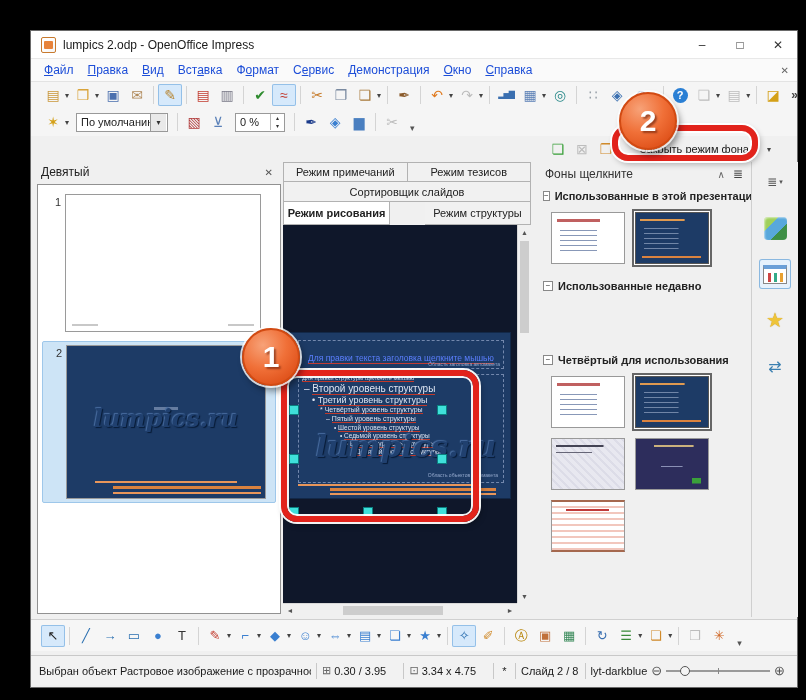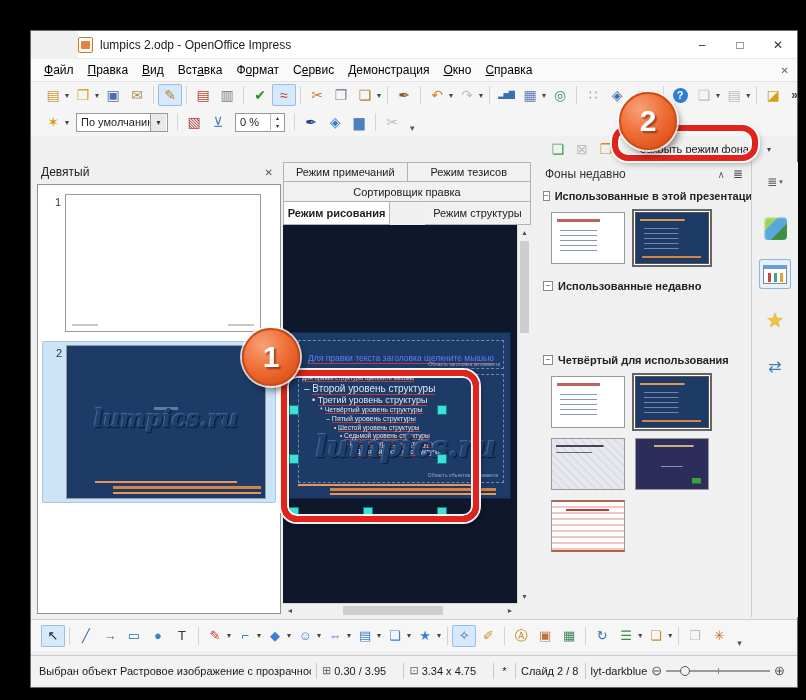--- a/index.html
+++ b/index.html
@@ -2,30 +2,30 @@
 <html><head>
 <meta charset="utf-8">
 <style>
   * { margin:0; padding:0; box-sizing:border-box; }
   html,body { width:806px; height:700px; }
   body { background:#000; position:relative; font-family:"Liberation Sans",sans-serif; overflow:hidden; color:#222; }
 
   .window { position:absolute; left:30px; top:30px; width:768px; height:658px; background:#f0f0f0; border:1px solid #6a6a6a; }
 
   
-  .titlebar { position:absolute; top:0; left:0; right:0; height:28px; background:#fff; display:flex; align-items:center; border-bottom:1px solid #e8e8e8;margin-left:47px; }
+  .titlebar { position:absolute; top:0; left:0; right:0; height:28px; background:#fff; display:flex; align-items:center; padding-left:10px; border-bottom:1px solid #e8e8e8; }
   .app-icon { width:15px; height:16px; background:linear-gradient(135deg,#fff 0 30%,#f4f4f4); border:1px solid #c87a2e; border-radius:2px; position:relative; }
   .app-icon::after { content:""; position:absolute; left:2px; top:3px; width:9px; height:8px; background:#e8833a; border-radius:1px; }
   .title-text { font-size:12px; margin-left:7px; color:#1a1a1a; }
   .wbtns { margin-left:auto; display:flex; height:28px; }
   .wb { width:38px; height:28px; display:flex; align-items:center; justify-content:center; font-size:12px; color:#333; }
 
   
   .menubar { position:absolute; top:28px; left:0; right:0; height:22px; background:#fafafa; display:flex; align-items:center; padding-left:6px; font-size:12px; }
-  .menu-item { padding:2px 7px; color:#000000; }
+  .menu-item { padding:2px 7px; color:#1d4ed8; }
   .menu-item u { text-decoration:underline; }
   .doc-close { margin-left:auto; margin-right:8px; font-size:10px; color:#666; }
 
   
   .tb { position:absolute; left:0; right:0; display:flex; align-items:center; background:#f5f5f5; }
   .tb1 { top:50px; height:27px; border-top:1px solid #e3e3e3; padding:0 4px 0 10px; }
   .tb2 { top:77px; height:28px; padding-left:10px; }
   .tbgroup { display:flex; align-items:center; }
   .flex1 { flex:1; }
   .tbi { width:24px; height:22px; display:flex; align-items:center; justify-content:center; border-radius:2px; position:relative; }
@@ -390,21 +390,21 @@
       </div>
     </div>
 
     <div class="center-col">
       <div id="tabs">
           <div class="trow">
             <div class="tab">Режим примечаний</div>
             <div class="tab">Режим тезисов</div>
           </div>
           <div class="trow">
-            <div class="tab">Сортировщик правка</div>
+            <div class="tab">Сортировщик слайдов</div>
           </div>
           <div class="trow r3">
             <div class="tab active">Режим рисования</div>
             <div class="tab">Режим структуры</div>
           </div>
         </div>
       <div class="workspace">
         <div class="ws-inner">
           <div class="slide">
             <div class="ph title-ph">
@@ -447,21 +447,21 @@
           <div class="hs-arr">◄</div>
           <div class="hs-thumb"></div>
           <div class="hs-arr hs-right">►</div>
         </div>
         <div class="ws-corner"></div>
       </div>
     </div>
 
     <div class="panel-right">
       <div class="pr-head">
-        <span>Фоны недавно</span>
+        <span>Фоны щелкните</span>
         <span class="pr-icons">
           <span class="chev">∧</span>
           <span class="pmenu">≣</span>
         </span>
       </div>
       <div id="master-sections">
           <div class="sect">
             <div class="sect-head">
               <span class="minus">−</span>
               <span class="sect-label">Использованные в этой презентации</span>

